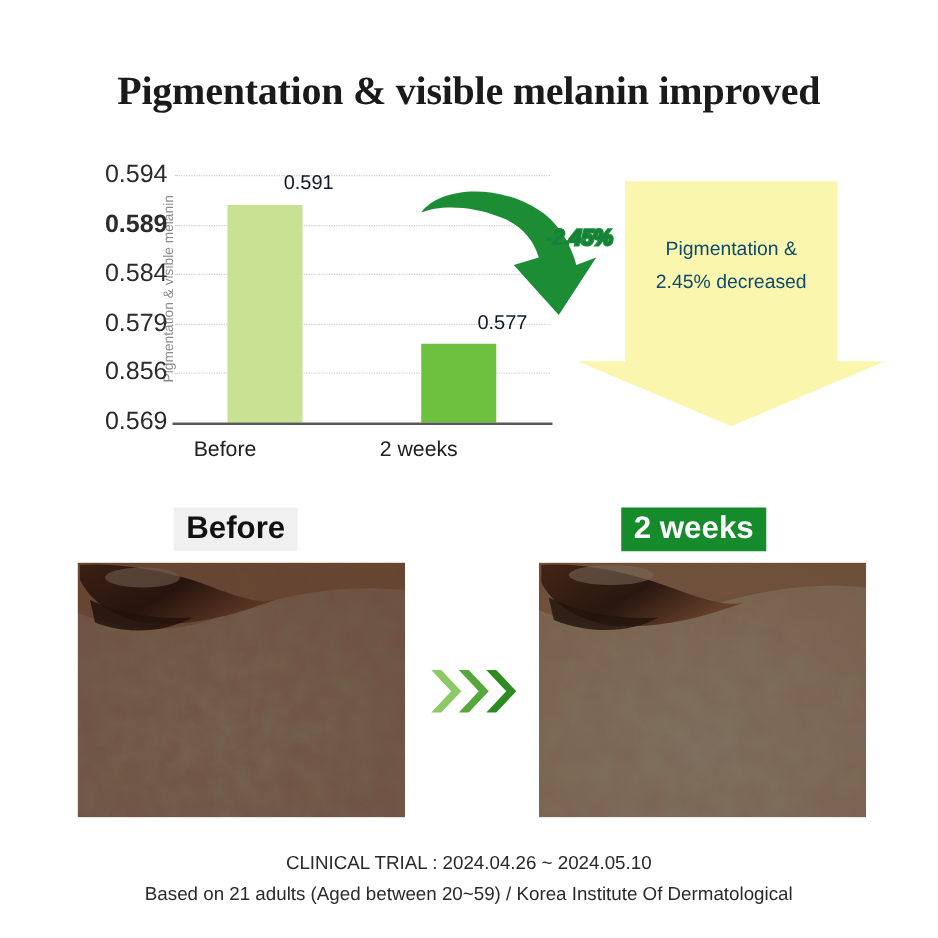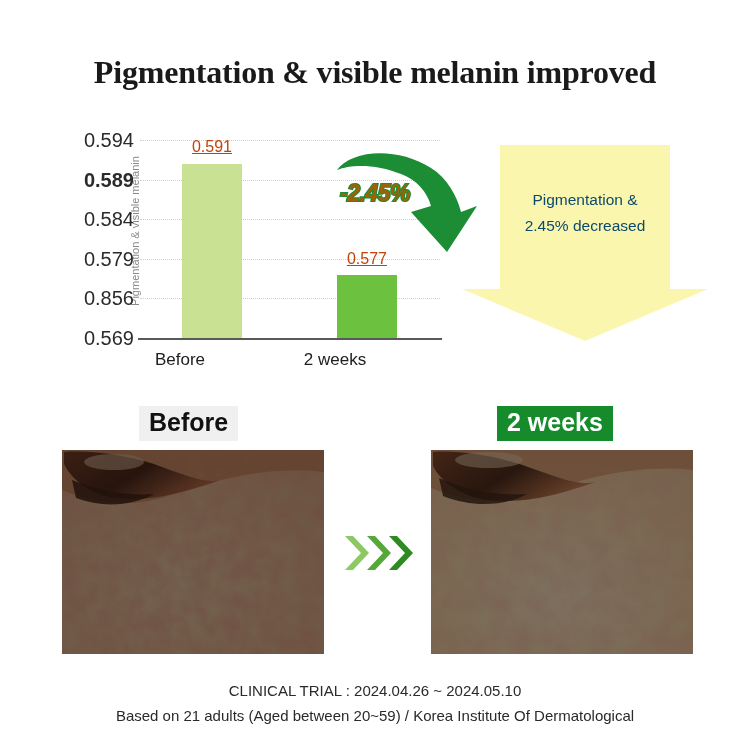--- a/index.html
+++ b/index.html
@@ -39,33 +39,33 @@
   }
   .grid-line{
     position:absolute;left:0;width:300px;height:0;
     border-top:1px dotted #cfcfcf;
   }
   .baseline{
     position:absolute;left:86px;top:208px;width:304px;height:2px;background:#595959;
   }
   .bar{position:absolute;bottom:0;width:60px;}
   .bar-label{
-    position:absolute;width:110px;text-align:center;
-    font-size:16px;color:#c2410c;text-decoration:underline;
+    position:absolute;width:110px;text-align:right;
+    font-size:16px;color:#0f172a;
   }
   .xlabel{
     position:absolute;width:120px;text-align:center;
     font-size:17px;color:#202020;top:220px;
   }
 
   
   .green-arrow{position:absolute;left:195px;top:8px;width:150px;height:125px;}
   .pct{
-    position:absolute;left:200px;top:40px;width:150px;text-align:left;
-    font-size:23px;font-weight:bold;font-style:italic;color:#a16207;
+    position:absolute;left:200px;top:40px;width:150px;text-align:right;
+    font-size:18px;font-weight:bold;font-style:italic;color:#15803d;
     -webkit-text-stroke:2.2px #1c8c35;
     paint-order:stroke fill;
     letter-spacing:-0.5px;
     text-shadow:0 0 0 #1c8c35;
   }
 
   
   .callout{
     position:absolute;left:462px;top:145px;width:246px;height:196px;
   }

